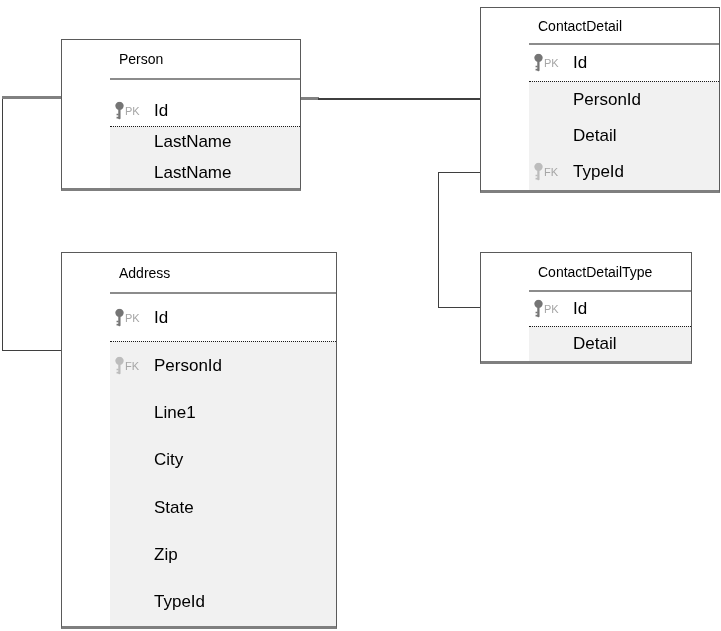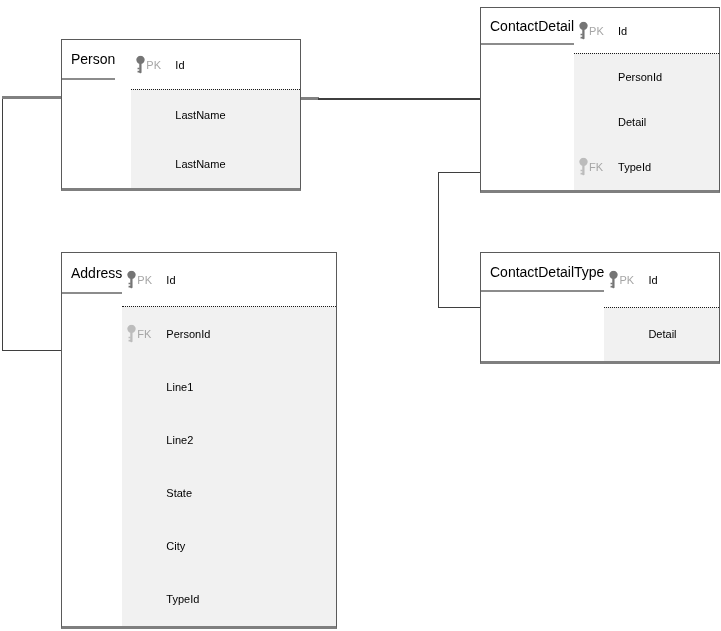--- a/index.html
+++ b/index.html
@@ -23,24 +23,25 @@
   }
   .connector-stub {
     fill: none;
     stroke: #818181;
     stroke-width: 2.6;
   }
   .entity {
     position: absolute;
     box-sizing: border-box;
     display: flex;
-    flex-direction: row;
+    flex-direction: column;
     background: #ffffff;
     border: 1.5px solid #5a5a5a;
     border-bottom: 3px solid #7f7f7f;
+    padding-left: 48px;
   }
   .entity-header {
     flex: 0 0 auto;
     height: var(--hh, 37px);
     display: flex;
     align-items: center;
     padding-left: 9px;
     font-size: 14px;
     color: #000000;
     background: #ffffff;
@@ -77,21 +78,21 @@
   .key-label {
     position: absolute;
     left: 15px;
     top: 50%;
     transform: translateY(-50%);
     font-size: 11px;
     color: #a6a6a6;
   }
   .field-name {
     margin-left: 44px;
-    font-size: 11px;
+    font-size: 17px;
     color: #000000;
     white-space: nowrap;
   }
 </style>
 </head>
 <body>
 
 <div id="canvas">
 
   <svg id="connector-layer" viewBox="0 0 721 631" shape-rendering="crispEdges">
@@ -182,35 +183,35 @@
               <rect x="2.4" y="12.9" width="2.2" height="1.6"></rect>
               <rect x="2.4" y="16.1" width="2.7" height="1.8"></rect>
             </svg></span>
           <span class="key-label">FK</span>
           <span class="field-name">PersonId</span>
         </div>
         <div class="entity-row body">
           <span class="field-name">Line1</span>
         </div>
         <div class="entity-row body">
-          <span class="field-name">Line2</span>
+          <span class="field-name">City</span>
         </div>
         <div class="entity-row body">
           <span class="field-name">State</span>
         </div>
         <div class="entity-row body">
-          <span class="field-name">City</span>
+          <span class="field-name">Zip</span>
         </div>
         <div class="entity-row body">
           <span class="field-name">TypeId</span>
         </div>
       </div>
   </div>
 
-  <div class="entity" style="left:480px; top:252px; width:240px; height:112px; --hh:37px;">
+  <div class="entity" style="left:480px; top:252px; width:212px; height:112px; --hh:37px;">
     <div class="entity-header">ContactDetailType</div>
     <div class="entity-rows">
         <div class="entity-row pk">
           <span class="key-icon pk"><svg viewBox="0 0 11 20" width="11" height="19" aria-hidden="true">
               <circle cx="5.5" cy="4.6" r="4.4"></circle>
               <rect x="4.2" y="8" width="2.4" height="10.6" rx="1"></rect>
               <rect x="2.4" y="12.9" width="2.2" height="1.6"></rect>
               <rect x="2.4" y="16.1" width="2.7" height="1.8"></rect>
             </svg></span>
           <span class="key-label">PK</span>

